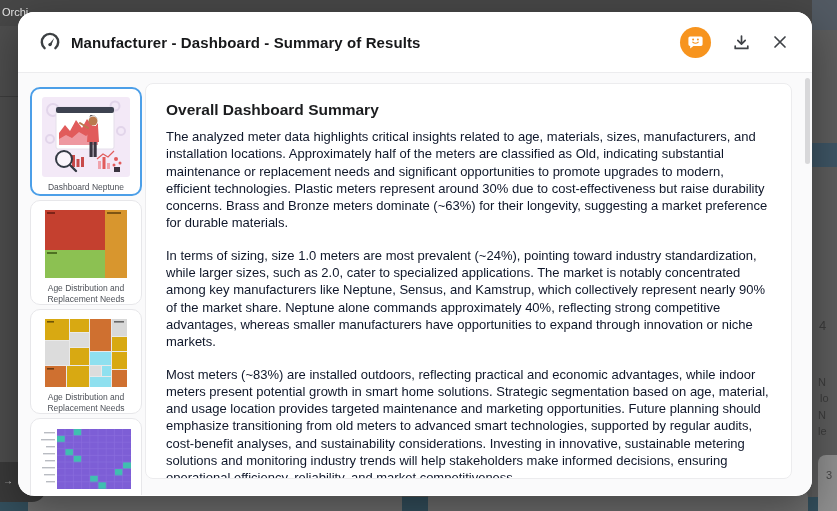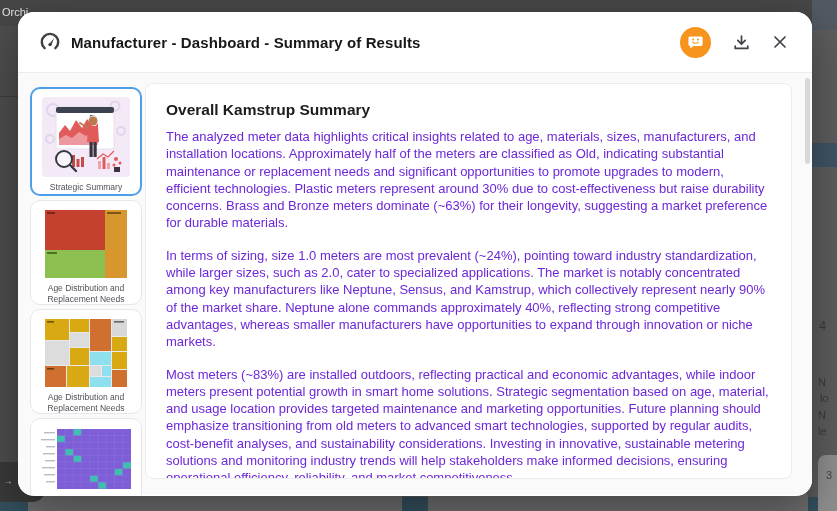--- a/index.html
+++ b/index.html
@@ -46,21 +46,21 @@
                 text-align:center; cursor:pointer; height:105px; }
   .thumb-card.selected { border:2px solid #4c9fe8; padding:8px 4px 6px; height:109px; }
   .thumb-card svg { display:block; margin:0 auto; }
   .thumb-label { font-size:8.5px; line-height:1.3; color:#4d5158; margin-top:5px; }
 
   
   .content-card { position:absolute; left:127px; top:10px; width:647px; height:396px;
                   background:#fff; border:1px solid #ececee; border-radius:8px;
                   padding:17px 20px; overflow:hidden; }
   .content-heading { font-size:15.5px; font-weight:bold; color:#1b1c1e; margin-bottom:9px; }
-  .content-card p { font-size:13px; line-height:17.3px; color:#6d28d9; margin-bottom:15px; }
+  .content-card p { font-size:13px; line-height:17.3px; color:#0f172a; margin-bottom:15px; }
 
   .scroll-thumb { position:absolute; right:2px; top:66px; width:5px; height:86px; background:#d8d8da; border-radius:3px; cursor:pointer; }
 </style>
 </head>
 <body>
 
 <div class="screen">
 
   <div class="bg-topbar">
     <span class="tab-label">Orchi</span>
@@ -149,21 +149,21 @@
             <path d="M46 31 L38 26" stroke="#b97a4e" stroke-width="2" stroke-linecap="round"></path>
             <rect x="47.5" y="45" width="3.2" height="15" fill="#3a3440"></rect>
             <rect x="51.5" y="45" width="3.2" height="15" fill="#3a3440"></rect>
             <circle cx="22" cy="62" r="8" fill="rgba(255,255,255,0.55)" stroke="#343a44" stroke-width="2"></circle>
             <path d="M28 68 L34 74" stroke="#343a44" stroke-width="2.4" stroke-linecap="round"></path>
             <circle cx="74" cy="62" r="2" fill="#e15b5b"></circle>
             <circle cx="78" cy="66" r="1.5" fill="#e15b5b"></circle>
             <circle cx="72" cy="68" r="1.5" fill="#e15b5b"></circle>
             <rect x="72" y="70" width="6" height="5" fill="#3a3440"></rect>
           </svg>
-          <div class="thumb-label">Strategic Summary</div>
+          <div class="thumb-label">Dashboard Neptune</div>
         </div>
 
         <div class="thumb-card">
           <svg width="82" height="68" viewBox="0 0 82 68">
             <rect x="0" y="0" width="60" height="40" fill="#c4402f"></rect>
             <rect x="0" y="40" width="60" height="28" fill="#8cc152"></rect>
             <rect x="60" y="0" width="22" height="68" fill="#d8962e"></rect>
             <rect x="2" y="2" width="8" height="2" fill="#7d2317"></rect>
             <rect x="2" y="42" width="10" height="2" fill="#4e7222"></rect>
             <rect x="62" y="2" width="14" height="2" fill="#7d5413"></rect>
@@ -223,21 +223,21 @@
             <g stroke="#8b6fdd" stroke-width="0.6">
               <path d="M25 1 V61 M33.4 1 V61 M41.6 1 V61 M49.8 1 V61 M58 1 V61 M66.2 1 V61 M74.4 1 V61 M82.6 1 V61"></path>
               <path d="M17 7.6 H91 M17 14.2 H91 M17 20.8 H91 M17 27.4 H91 M17 34 H91 M17 40.6 H91 M17 47.2 H91 M17 53.8 H91"></path>
             </g>
           </svg>
           <div class="thumb-label"></div>
         </div>
       </div>
 
       <div class="content-card">
-        <div class="content-heading">Overall Kamstrup Summary</div>
+        <div class="content-heading">Overall Dashboard Summary</div>
         <p>The analyzed meter data highlights critical insights related to age, materials, sizes, manufacturers, and installation locations. Approximately half of the meters are classified as Old, indicating substantial maintenance or replacement needs and significant opportunities to promote upgrades to modern, efficient technologies. Plastic meters represent around 30% due to cost-effectiveness but raise durability concerns. Brass and Bronze meters dominate (~63%) for their longevity, suggesting a market preference for durable materials.</p>
         <p>In terms of sizing, size 1.0 meters are most prevalent (~24%), pointing toward industry standardization, while larger sizes, such as 2.0, cater to specialized applications. The market is notably concentrated among key manufacturers like Neptune, Sensus, and Kamstrup, which collectively represent nearly 90% of the market share. Neptune alone commands approximately 40%, reflecting strong competitive advantages, whereas smaller manufacturers have opportunities to expand through innovation or niche markets.</p>
         <p>Most meters (~83%) are installed outdoors, reflecting practical and economic advantages, while indoor meters present potential growth in smart home solutions. Strategic segmentation based on age, material, and usage location provides targeted maintenance and marketing opportunities. Future planning should emphasize transitioning from old meters to advanced smart technologies, supported by regular audits, cost-benefit analyses, and sustainability considerations. Investing in innovative, sustainable metering solutions and monitoring industry trends will help stakeholders make informed decisions, ensuring operational efficiency, reliability, and market competitiveness.</p>
       </div>
     </div>
 
     <div class="scroll-thumb"></div>
   </div>
 
 </div>

